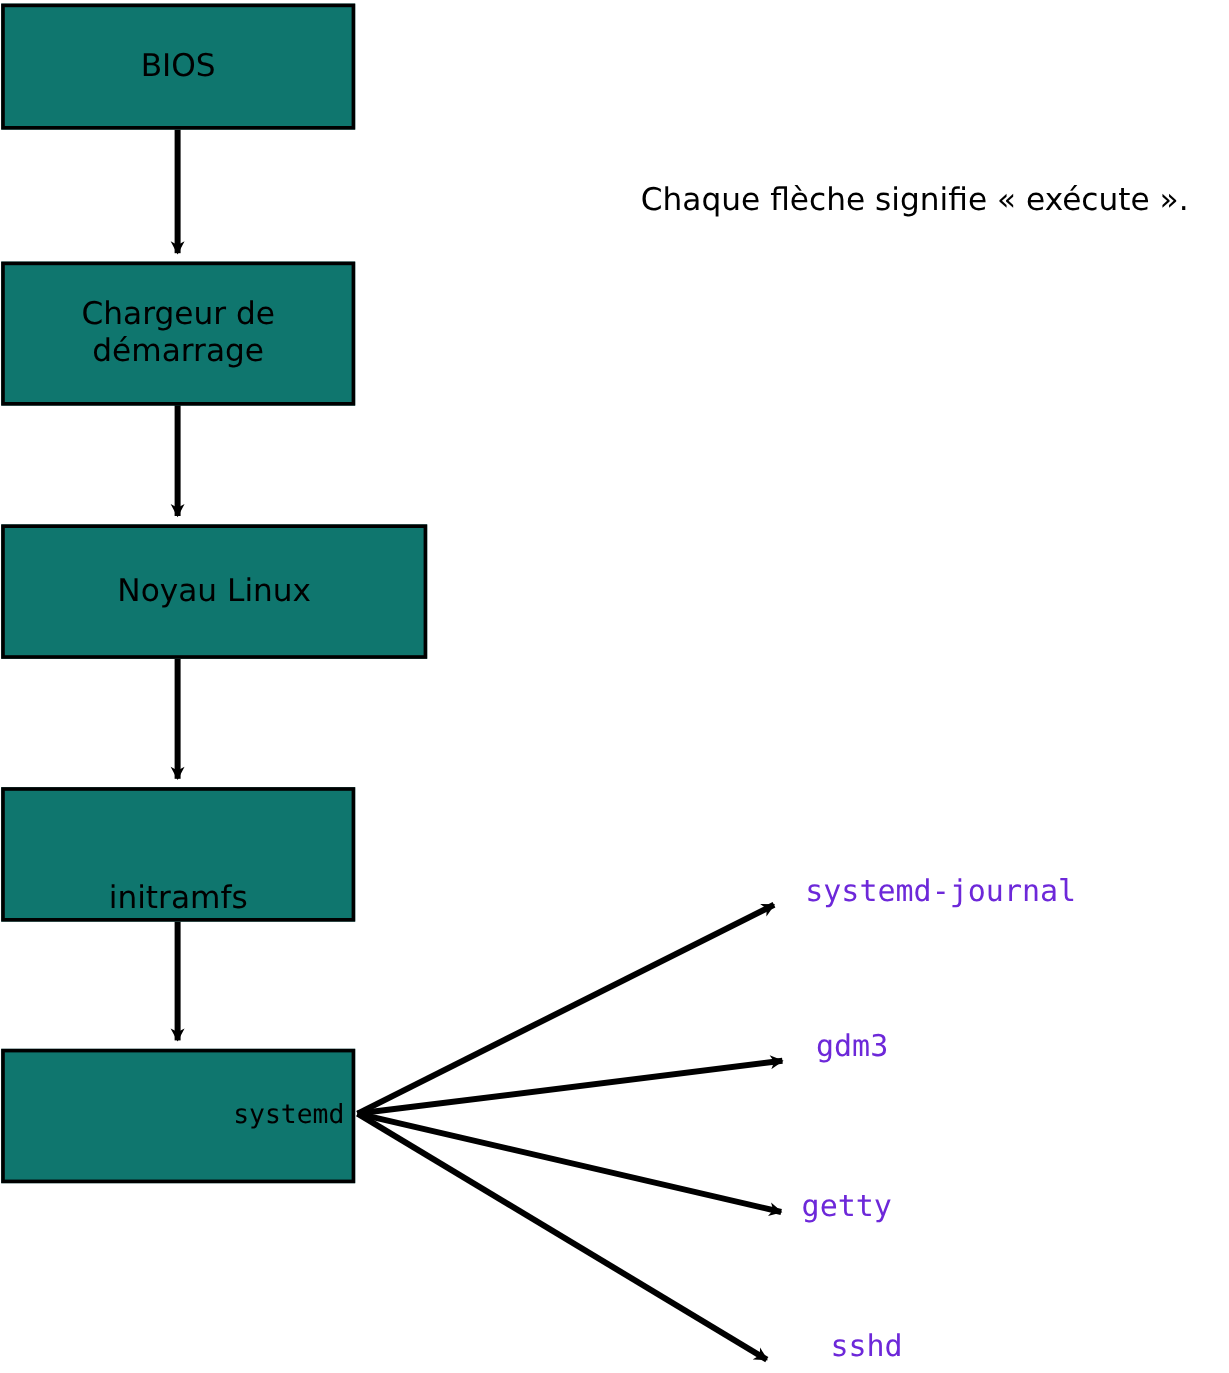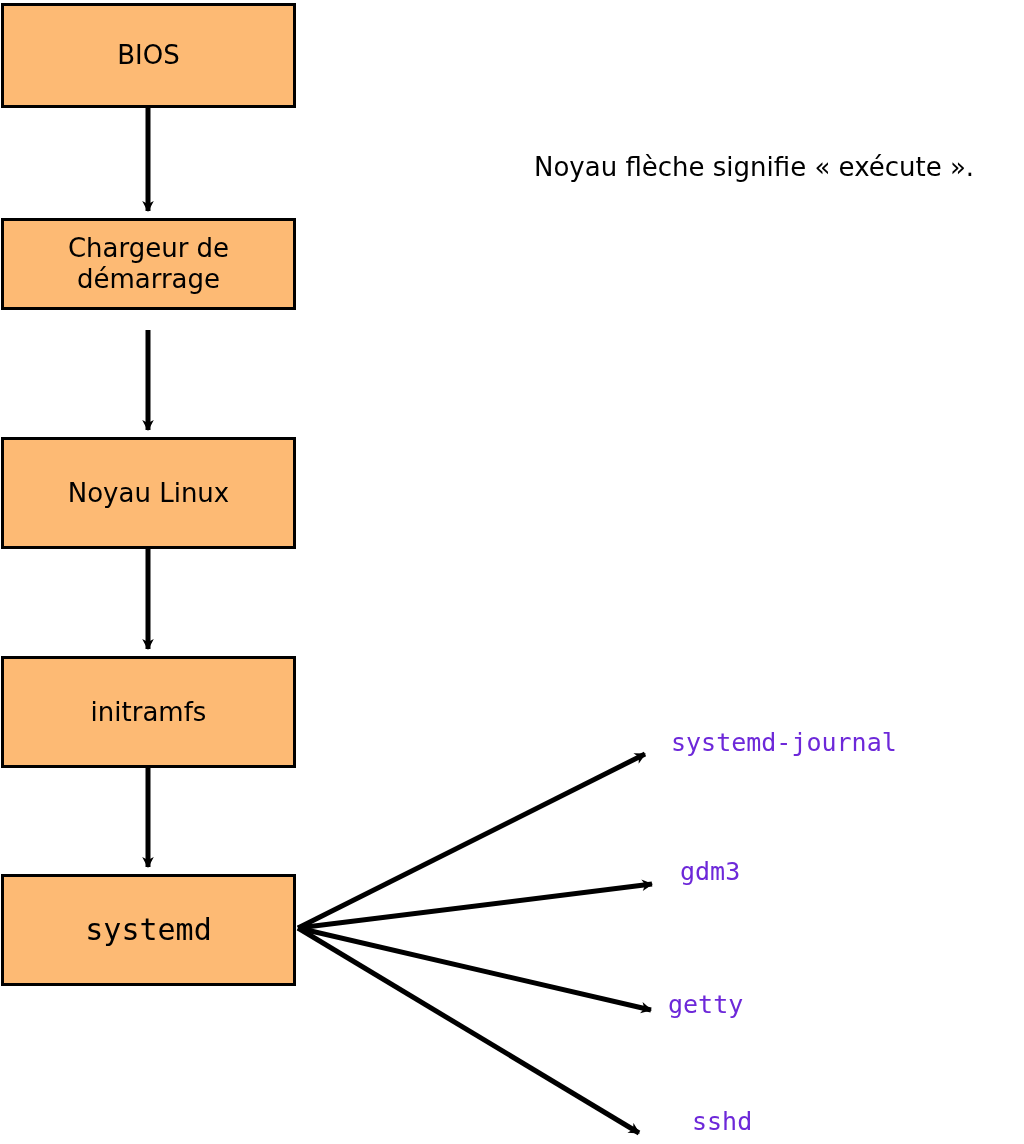--- a/index.html
+++ b/index.html
@@ -22,40 +22,41 @@
   #wires {
     position: absolute;
     left: 0;
     top: 0;
     width: 1024px;
     height: 1144px;
   }
   .node {
     position: absolute;
     box-sizing: border-box;
-    background: #fdba74;
+    background: #0f766e;
     border: 3px solid #000000;
     display: flex;
     align-items: center;
     justify-content: center;
     text-align: center;
     line-height: 1.18;
   }
   .node-label {
     display: block;
     padding: 0 6px;
   }
   .sans {
     font-family: "DejaVu Sans", sans-serif;
     font-size: 26px;
   }
   .mono {
     font-family: "DejaVu Sans Mono", monospace;
-    font-size: 30px;
+    font-size: 22px;
     letter-spacing: 0px;
+    justify-content: flex-end;
   }
   .leaf-label {
     position: absolute;
     font-family: "DejaVu Sans Mono", monospace;
     font-size: 25px;
     color: #6d28d9;
     white-space: nowrap;
   }
   .note {
     position: absolute;
@@ -89,40 +90,40 @@
       <line x1="298" y1="928" x2="652" y2="884" marker-end="url(#barb)"></line>
       <line x1="298" y1="928" x2="651" y2="1010" marker-end="url(#barb)"></line>
       <line x1="298" y1="928" x2="639" y2="1133" marker-end="url(#barb)"></line>
     </g>
   </svg>
 
   <div class="node sans" style="left:1px; top:3px; width:295px; height:105px;">
     <span class="node-label">BIOS</span>
   </div>
 
-  <div class="node sans" style="left:1px; top:218px; width:295px; height:92px;">
+  <div class="node sans" style="left:1px; top:218px; width:295px; height:120px;">
     <span class="node-label" style="white-space:pre-line;">Chargeur de
 démarrage</span>
   </div>
 
-  <div class="node sans" style="left:1px; top:437px; width:295px; height:112px;">
+  <div class="node sans" style="left:1px; top:437px; width:355px; height:112px;">
     <span class="node-label">Noyau Linux</span>
   </div>
 
-  <div class="node sans" style="left:1px; top:656px; width:295px; height:112px;">
+  <div class="node sans" style="left:1px; top:656px; width:295px; height:112px;align-items:flex-end;">
     <span class="node-label">initramfs</span>
   </div>
 
   <div class="node mono" style="left:1px; top:874px; width:295px; height:112px;">
     <span class="node-label">systemd</span>
   </div>
 
   <div class="leaf-label" style="left:671px; top:728px;">systemd-journal</div>
 
   <div class="leaf-label" style="left:680px; top:857px;">gdm3</div>
 
   <div class="leaf-label" style="left:668px; top:990px;">getty</div>
 
   <div class="leaf-label" style="left:692px; top:1107px;">sshd</div>
 
-  <div class="note" style="left:534px; top:152px;">Noyau flèche signifie « exécute ».</div>
+  <div class="note" style="left:534px; top:152px;">Chaque flèche signifie « exécute ».</div>
 
 </div>
 
 </body></html>

